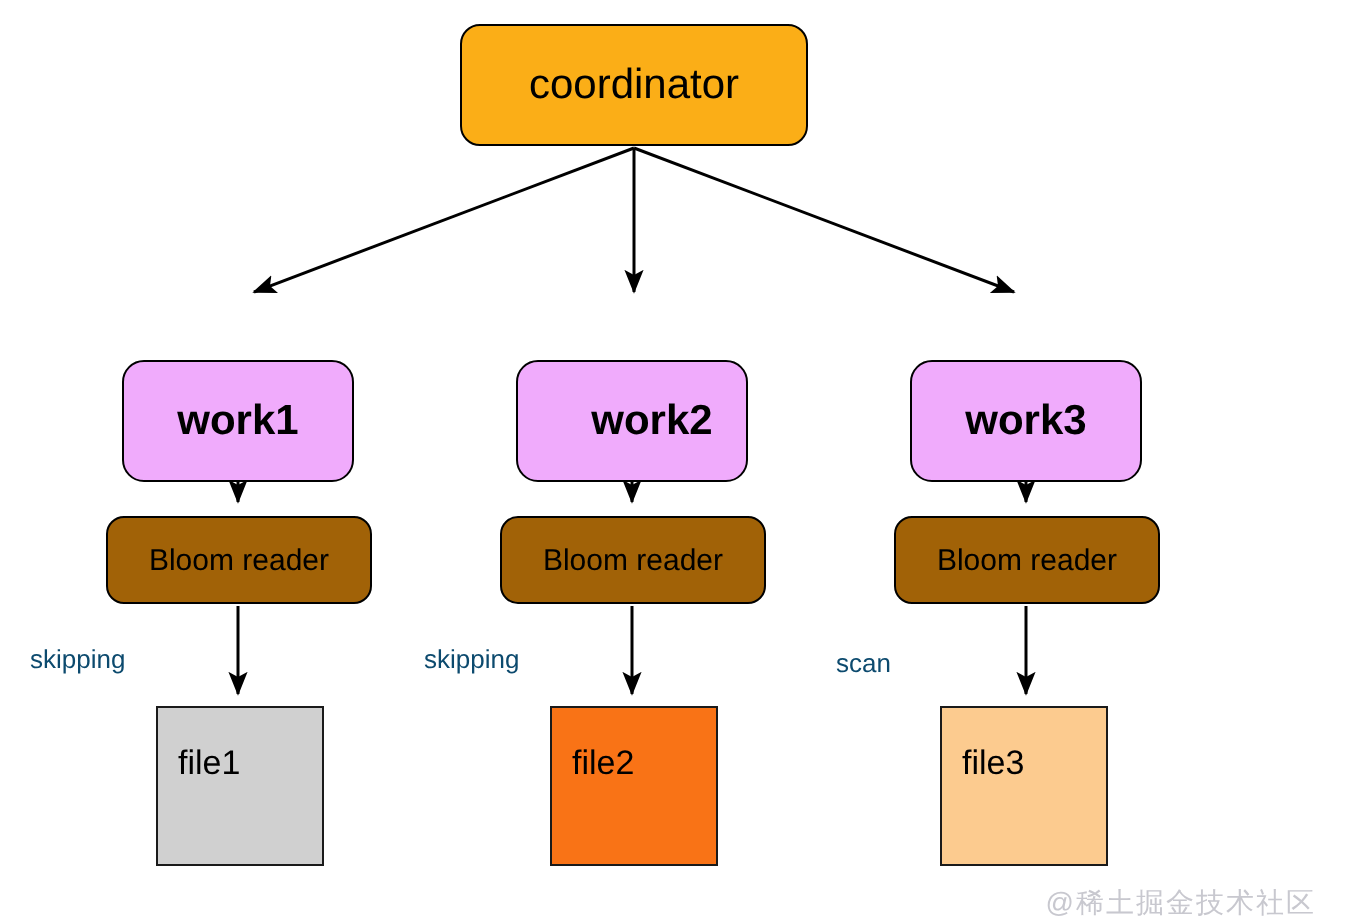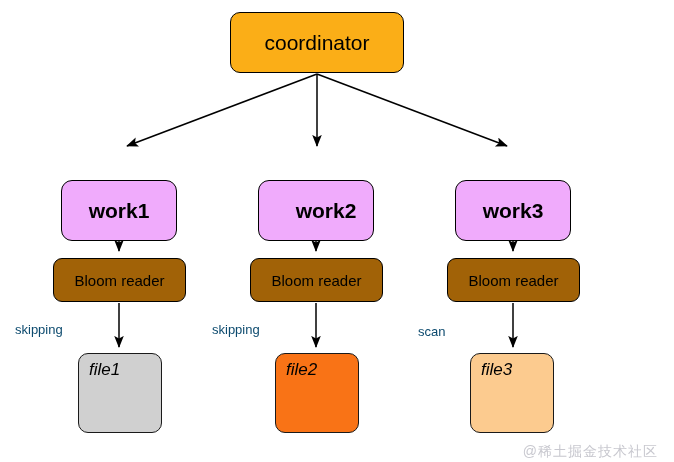--- a/index.html
+++ b/index.html
@@ -66,26 +66,25 @@
   }
   .bloom-1 { left: 53px; }
   .bloom-2 { left: 250px; }
   .bloom-3 { left: 447px; }
 
   .node-file {
     top: 353px;
     width: 84px;
     height: 80px;
     border: 1.6px solid #1a1a1a;
-    border-radius: 10px;
+    border-radius: 0;
     align-items: flex-start;
     justify-content: flex-start;
-    padding: 6px 0 0 10px;
+    padding: 18px 0 0 10px;
     font-size: 17px;
-    font-style: italic;
   }
   .file-1 { left: 78px; background: #d0d0d0; }
   .file-2 { left: 275px; background: #f97316; }
   .file-3 { left: 470px; background: #fccb8f; }
 
   .edge-label {
     position: absolute;
     font-size: 13px;
     color: #0c4a6e;
     white-space: nowrap;

